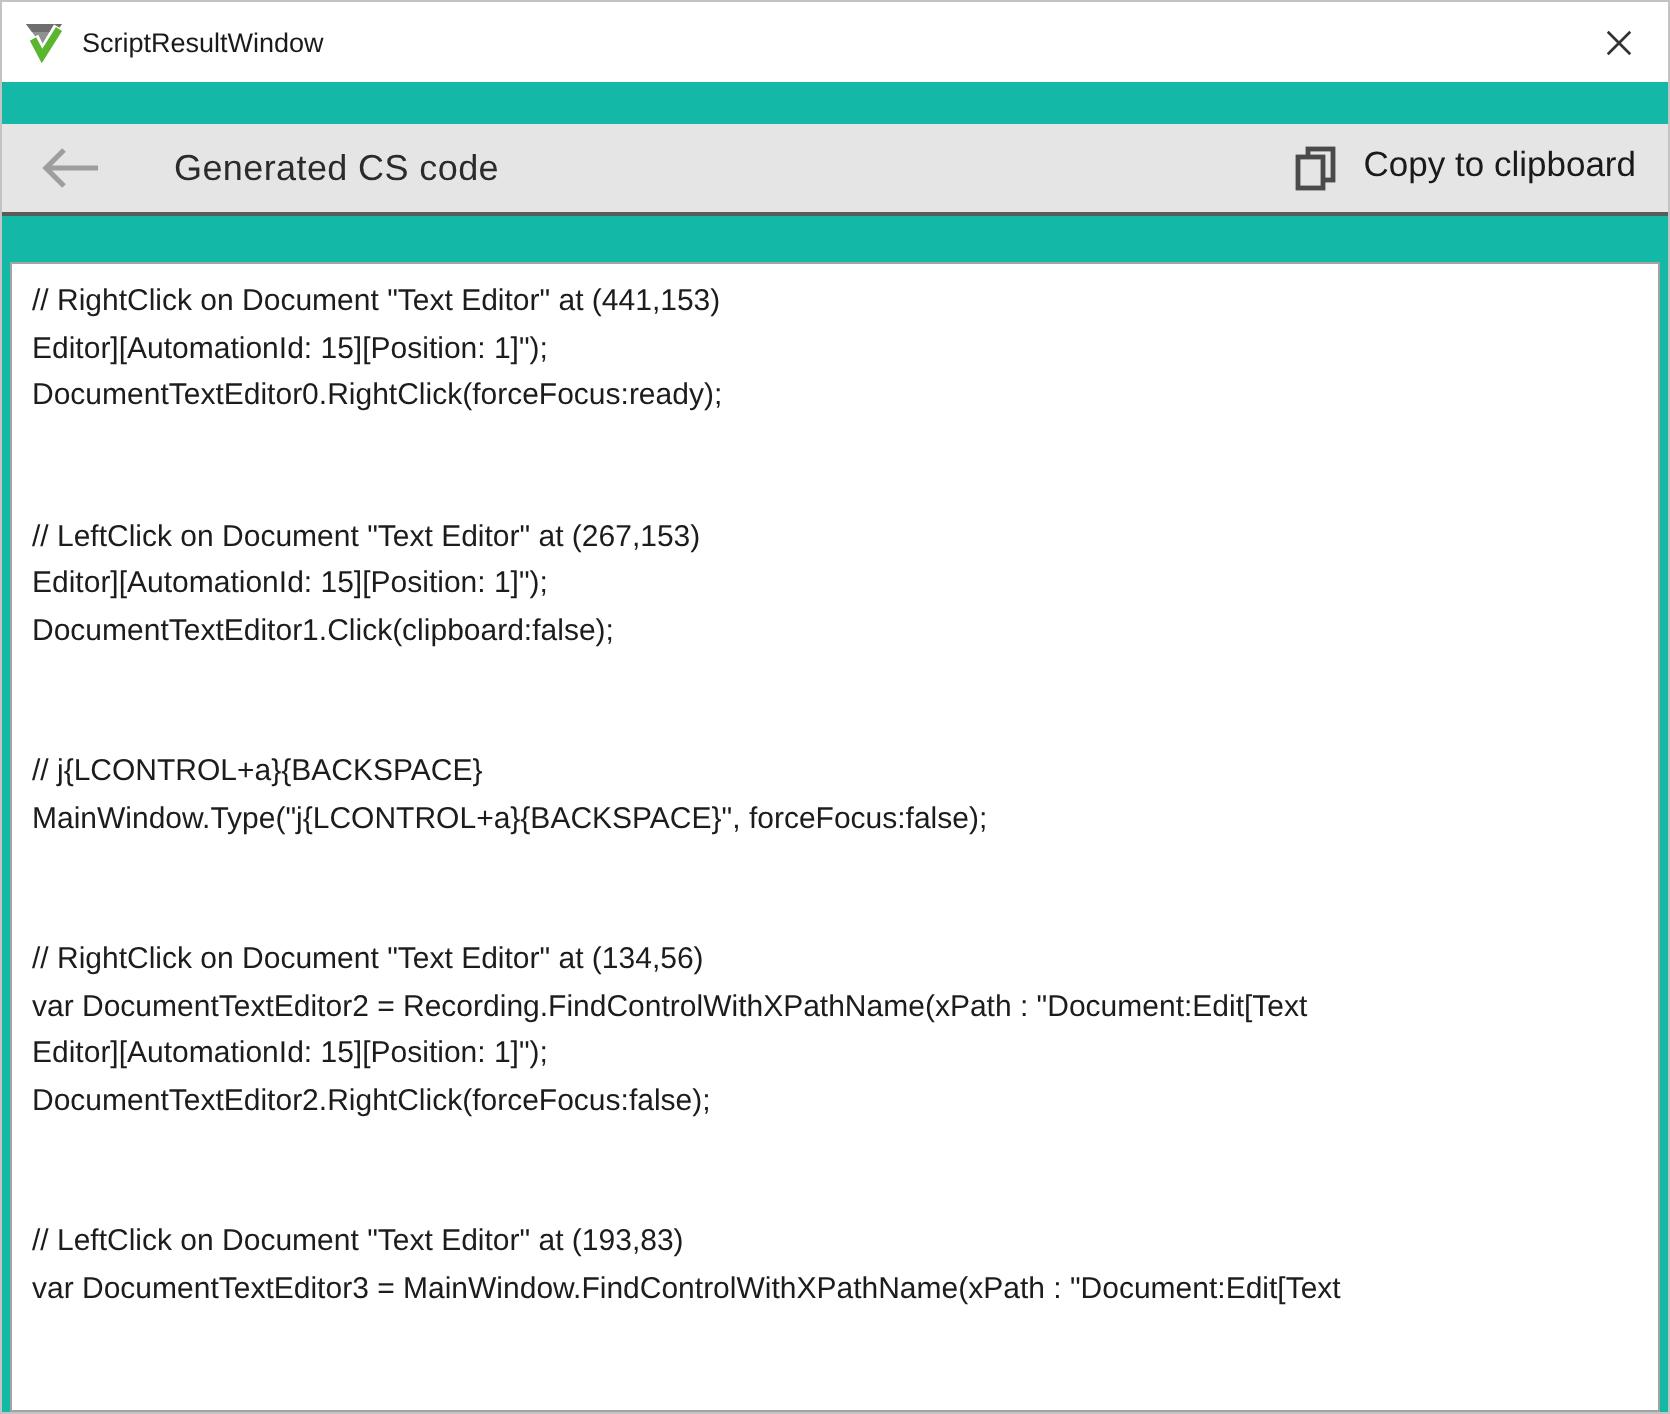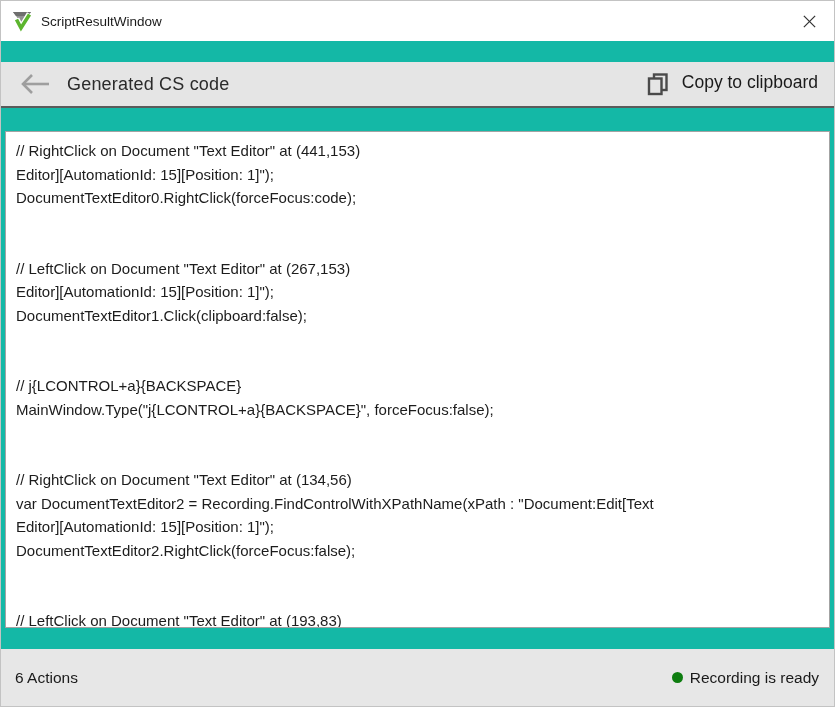--- a/index.html
+++ b/index.html
@@ -35,21 +35,21 @@
   .header {
     height: 46px; flex: 0 0 46px;
     background: #e5e5e5;
     border-bottom: 2px solid #5b5b5b;
     display: flex; align-items: center;
     padding: 0 16px 0 18px;
   }
   .back-btn { width: 34px; height: 30px; display: flex; align-items: center; }
   .header .page-title {
     font-size: 18px; color: #2b2b2b;
-    margin-left: 14px; letter-spacing: 0.2px;
+    margin-left: 34px; letter-spacing: 0.2px;
   }
   .header .spacer { flex: 1; }
   .copy-btn {
     display: flex; align-items: flex-start;
     cursor: default;
   }
   .copy-btn .copy-icon { width: 24px; height: 24px; margin-right: 12px; }
   .copy-btn .copy-label { font-size: 17.5px; color: #1a1a1a; }
 
   
@@ -124,21 +124,21 @@
           <rect x="3" y="6.5" width="12.5" height="15.5" fill="#e5e5e5" stroke="#4a4a4a" stroke-width="2.4"></rect>
         </svg>
       </span>
       <span class="copy-label">Copy to clipboard</span>
     </span>
   </div>
 
   <div class="code-area">
       <div class="code-line">// RightClick on Document "Text Editor" at (441,153)</div>
       <div class="code-line">Editor][AutomationId: 15][Position: 1]");</div>
-      <div class="code-line">DocumentTextEditor0.RightClick(forceFocus:code);</div>
+      <div class="code-line">DocumentTextEditor0.RightClick(forceFocus:ready);</div>
       <div class="code-line">&nbsp;</div>
       <div class="code-line">&nbsp;</div>
       <div class="code-line">// LeftClick on Document "Text Editor" at (267,153)</div>
       <div class="code-line">Editor][AutomationId: 15][Position: 1]");</div>
       <div class="code-line">DocumentTextEditor1.Click(clipboard:false);</div>
       <div class="code-line">&nbsp;</div>
       <div class="code-line">&nbsp;</div>
       <div class="code-line">// j{LCONTROL+a}{BACKSPACE}</div>
       <div class="code-line">MainWindow.Type("j{LCONTROL+a}{BACKSPACE}", forceFocus:false);</div>
       <div class="code-line">&nbsp;</div>
@@ -146,22 +146,14 @@
       <div class="code-line">// RightClick on Document "Text Editor" at (134,56)</div>
       <div class="code-line">var DocumentTextEditor2 = Recording.FindControlWithXPathName(xPath : "Document:Edit[Text</div>
       <div class="code-line">Editor][AutomationId: 15][Position: 1]");</div>
       <div class="code-line">DocumentTextEditor2.RightClick(forceFocus:false);</div>
       <div class="code-line">&nbsp;</div>
       <div class="code-line">&nbsp;</div>
       <div class="code-line">// LeftClick on Document "Text Editor" at (193,83)</div>
       <div class="code-line">var DocumentTextEditor3 = MainWindow.FindControlWithXPathName(xPath : "Document:Edit[Text</div>
     </div>
 
-  <div class="statusbar">
-    <span class="actions-count">6 Actions</span>
-    <span class="spacer"></span>
-    <span class="status-right">
-      <span class="status-dot"></span>
-      <span class="status-text">Recording is ready</span>
-    </span>
-  </div>
 
 </div>
 
 </body></html>

